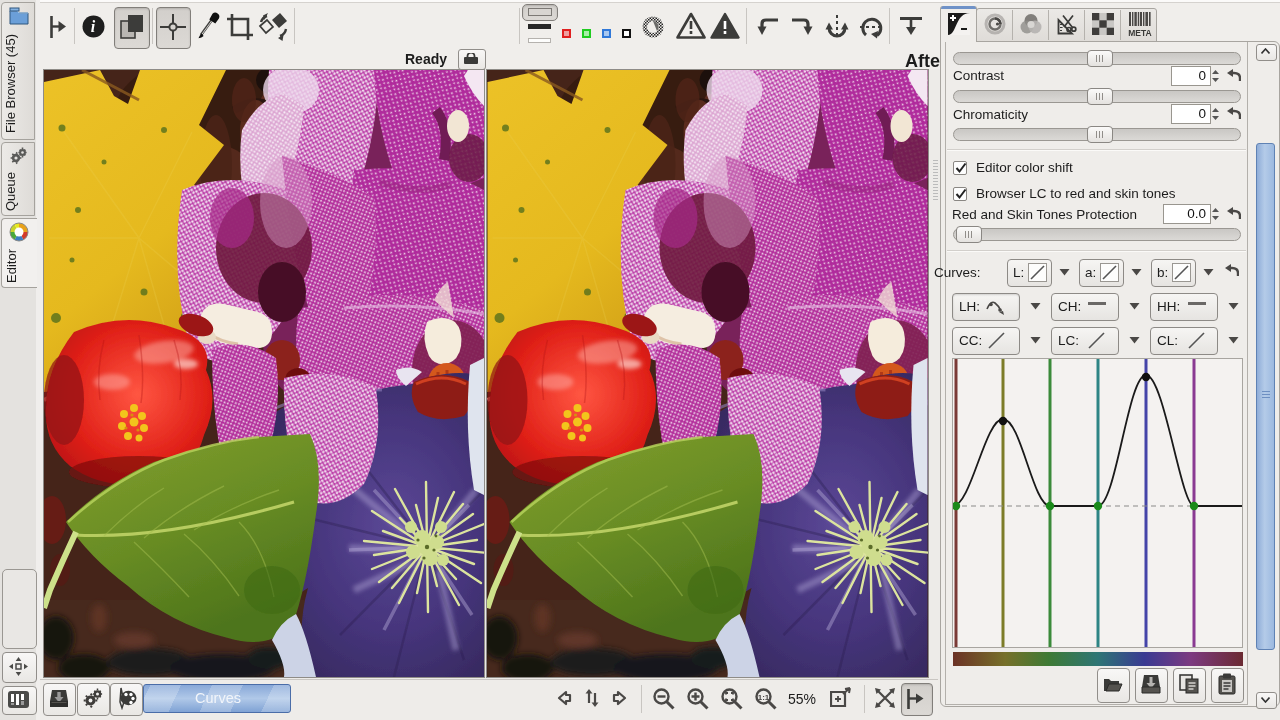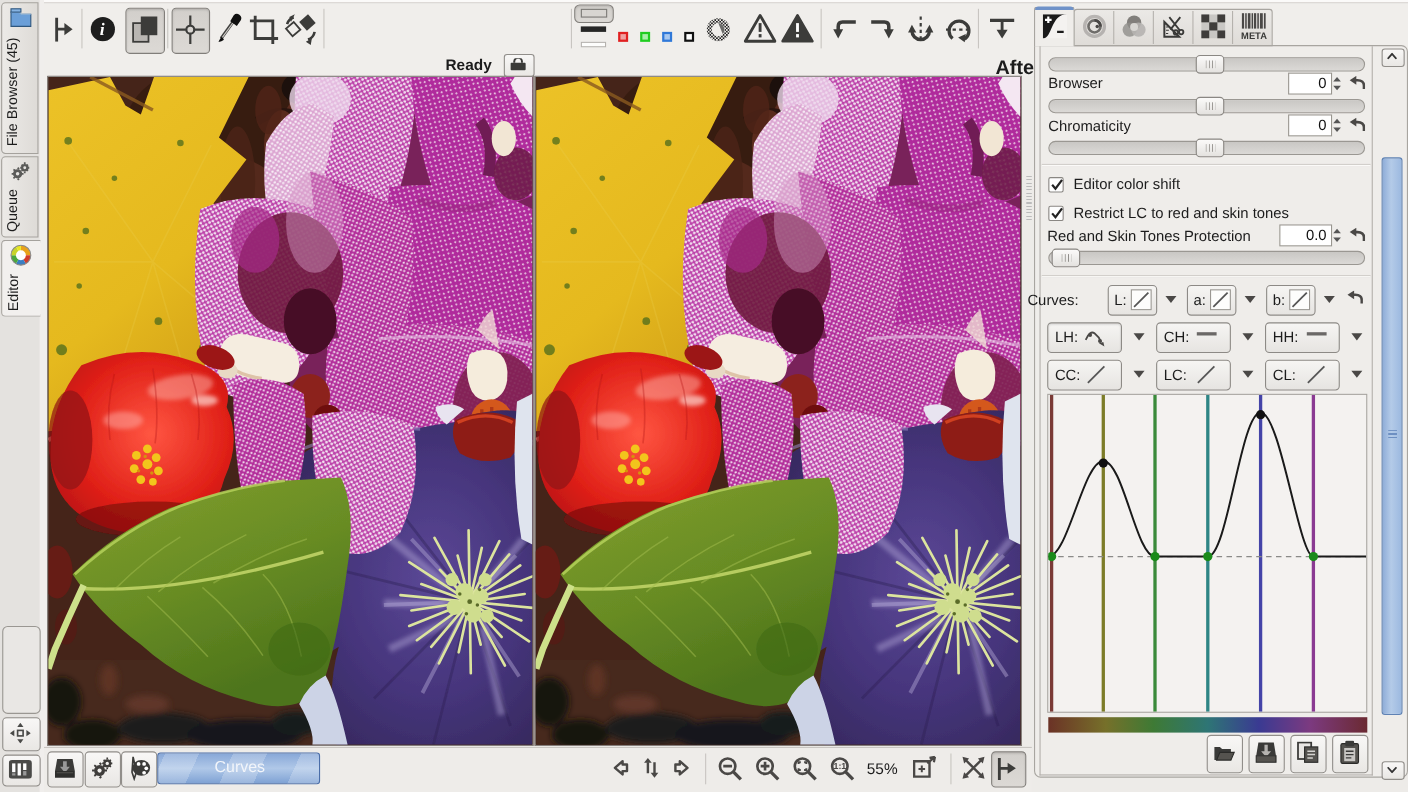--- a/index.html
+++ b/index.html
@@ -341,21 +341,21 @@
     </div>
 </div>
 <div id="right-content">
 <div class="abs" style="left:945px;top:42px;width:303px;height:663px;border:1px solid #b3b0ab;border-top:none;box-sizing:border-box"></div>
 
 <div class="slider" style="left:953px;top:52px;width:288px">
       <div class="shandle" style="left:133px">
         <div class="grip"></div>
       </div>
     </div>
-<div class="lbl" style="left:953px;top:68px">Browser</div>
+<div class="lbl" style="left:953px;top:68px">Contrast</div>
 <div class="entry" style="left:1171px;top:66px;width:40px;height:20px;padding:1px 4px 0 0">0</div>
 <div class="icon" style="left:1211px;top:66px">
       <svg width="9" height="20" viewBox="0 0 9 20">
         <path d="M1 8l3.5-4L8 8z" fill="#555"></path>
         <path d="M1 12l3.5 4L8 12z" fill="#555"></path>
       </svg>
     </div>
 <div class="icon" style="left:1226px;top:69px">
       <svg width="15" height="14" viewBox="0 0 15 14">
         <path d="M14 12v-3q0-5-6-5H6" fill="none" stroke="#4a4846" stroke-width="2.4"></path>
@@ -394,21 +394,21 @@
         <path d="M1.5 6l3 3.5L10.5 1.5" fill="none" stroke="#222" stroke-width="2"></path>
       </svg>
     </div>
 <div class="lbl" style="left:976px;top:160px">Editor color shift</div>
 <div class="cbx" style="left:953px;top:187px"></div>
 <div class="icon" style="left:955px;top:188px">
       <svg width="12" height="12" viewBox="0 0 12 12">
         <path d="M1.5 6l3 3.5L10.5 1.5" fill="none" stroke="#222" stroke-width="2"></path>
       </svg>
     </div>
-<div class="lbl" style="left:976px;top:186px">Restrict LC to red and skin tones</div>
+<div class="lbl" style="left:976px;top:186px">Browser LC to red and skin tones</div>
 <div class="lbl" style="left:952px;top:207px">Red and Skin Tones Protection</div>
 <div class="entry" style="left:1163px;top:204px;width:48px;height:20px;padding:1px 4px 0 0">0.0</div>
 <div class="icon" style="left:1211px;top:204px">
       <svg width="9" height="20" viewBox="0 0 9 20">
         <path d="M1 8l3.5-4L8 8z" fill="#555"></path>
         <path d="M1 12l3.5 4L8 12z" fill="#555"></path>
       </svg>
     </div>
 <div class="icon" style="left:1226px;top:207px">
       <svg width="15" height="14" viewBox="0 0 15 14">

